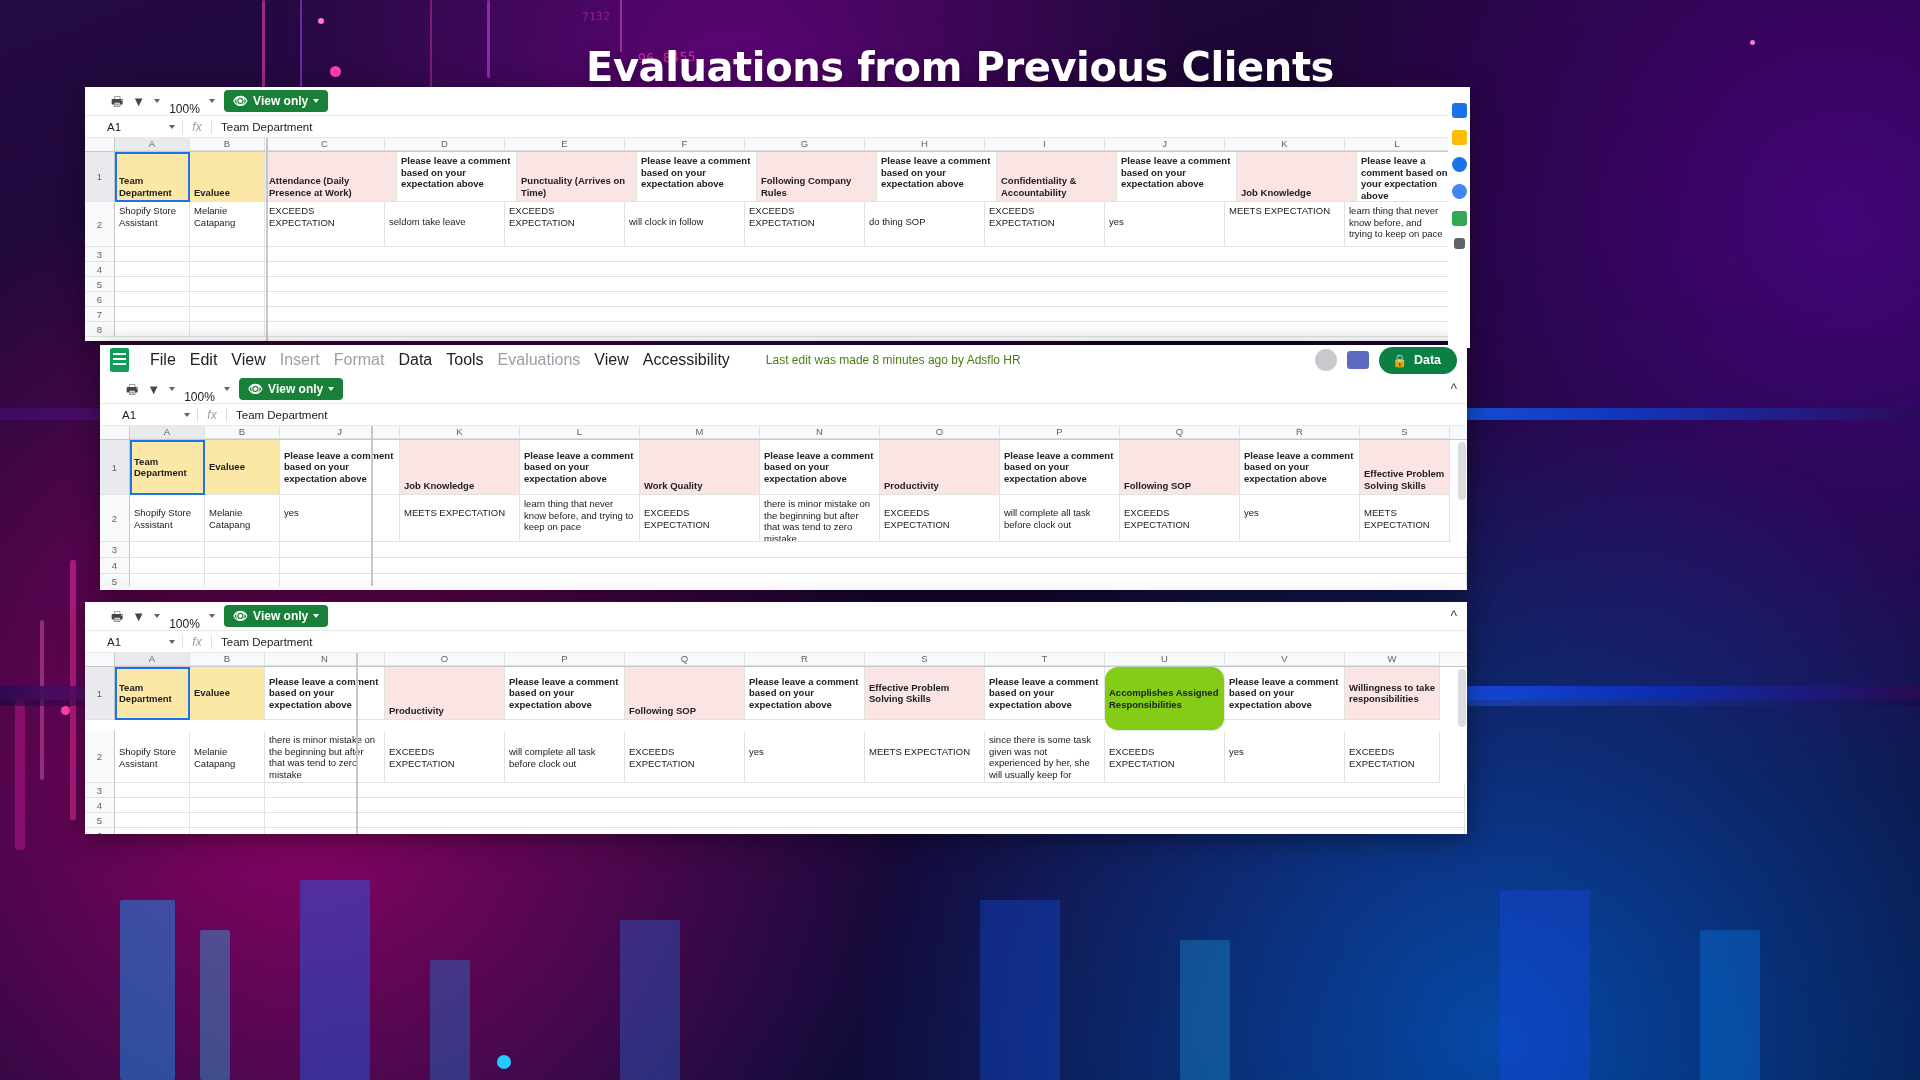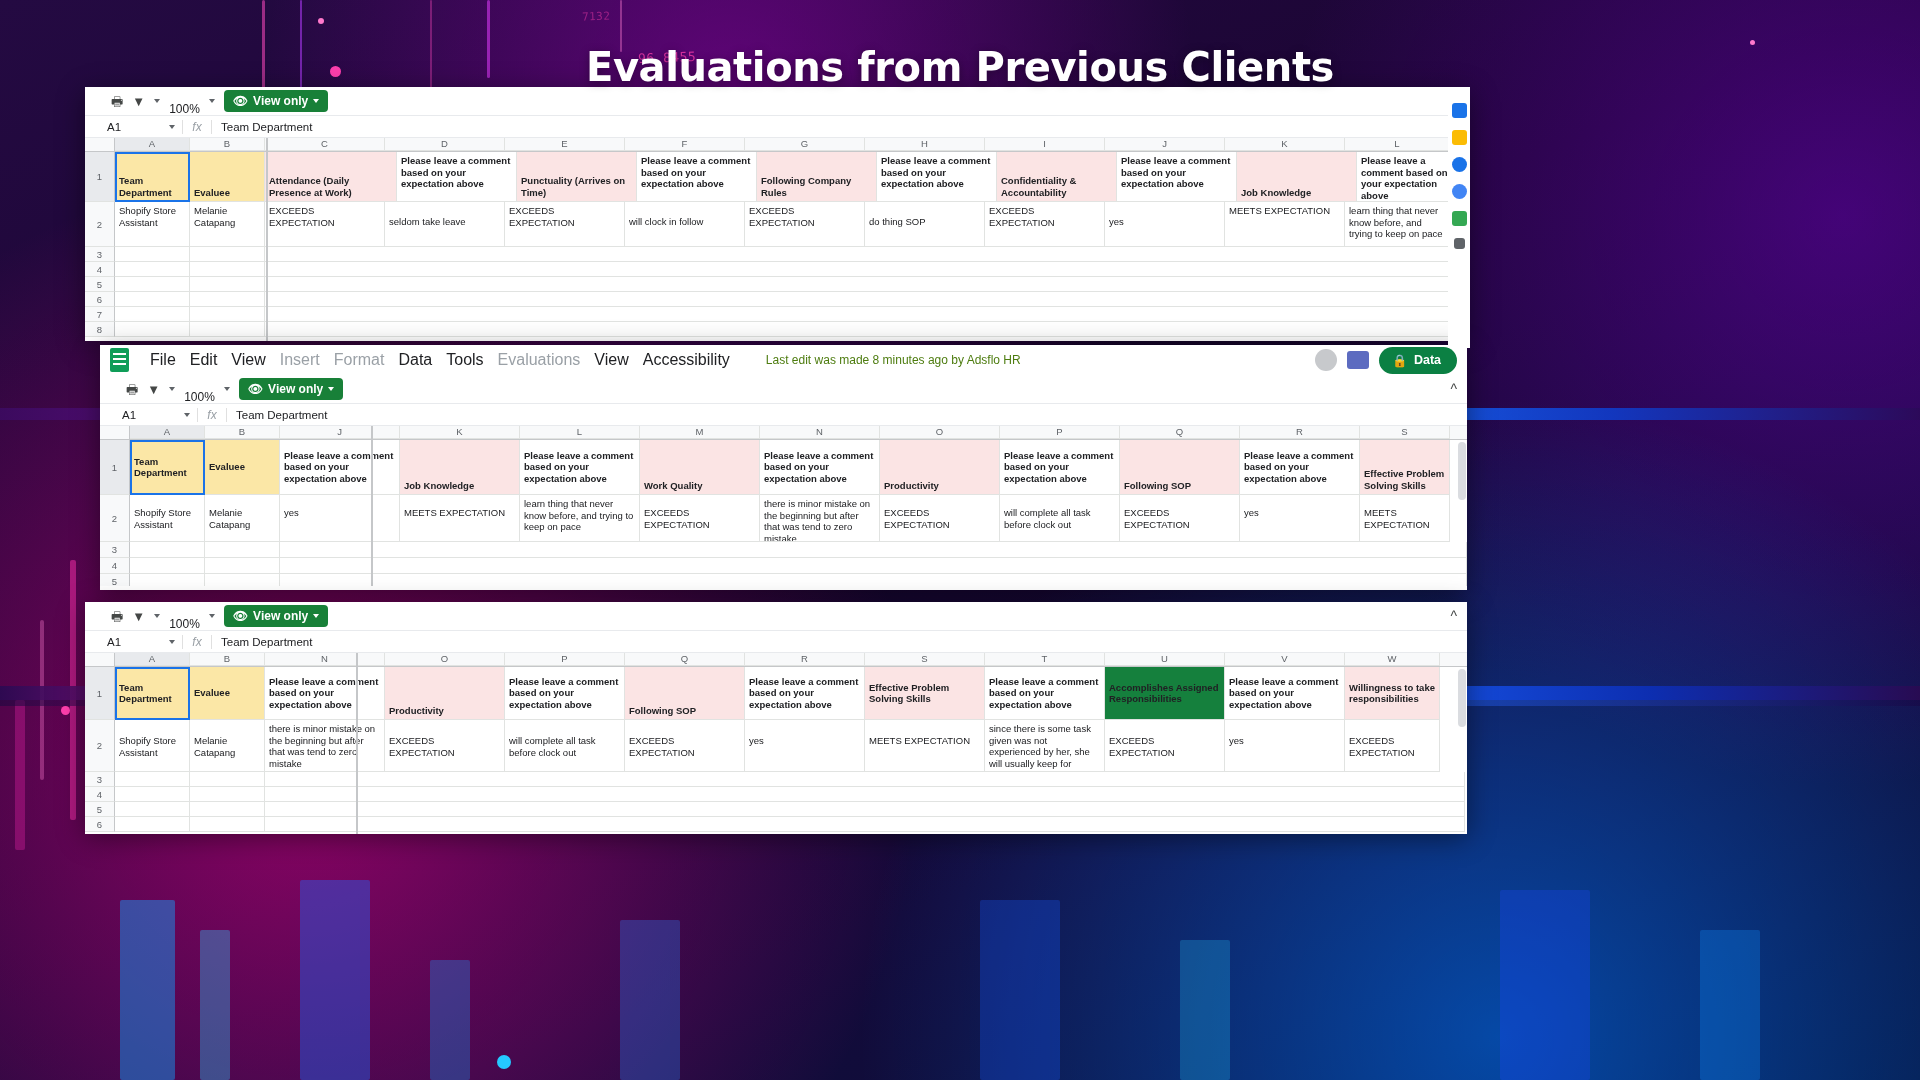--- a/index.html
+++ b/index.html
@@ -421,21 +421,21 @@
       <div class="rowhdr" style="height:53px;background:#e8eaed;">1</div>
       <div class="cell bold sel" style="width:75px;height:53px;background:#fbe7a6;display:flex;align-items:center;">Team Department</div>
       <div class="cell bold" style="width:75px;height:53px;background:#fbe7a6;display:flex;align-items:center;">Evaluee</div>
       <div class="cell bold" style="width:120px;height:53px;background:#fff;display:flex;align-items:center;">Please leave a comment based on your expectation above</div>
       <div class="cell bold" style="width:120px;height:53px;background:#fbe4e4;display:flex;align-items:flex-end;">Productivity</div>
       <div class="cell bold" style="width:120px;height:53px;background:#fff;display:flex;align-items:center;">Please leave a comment based on your expectation above</div>
       <div class="cell bold" style="width:120px;height:53px;background:#fbe4e4;display:flex;align-items:flex-end;">Following SOP</div>
       <div class="cell bold" style="width:120px;height:53px;background:#fff;display:flex;align-items:center;">Please leave a comment based on your expectation above</div>
       <div class="cell bold" style="width:120px;height:53px;background:#fbe4e4;display:flex;align-items:center;">Effective Problem Solving Skills</div>
       <div class="cell bold" style="width:120px;height:53px;background:#fff;display:flex;align-items:center;">Please leave a comment based on your expectation above</div>
-      <div class="cell bold" style="width:120px;height:53px;background:#15803d;display:flex;align-items:center;">Accomplishes Assigned Responsibilities</div>
+      <div class="cell bold" style="width:120px;height:64px;background:#84cc16;display:flex;align-items:center;border-radius:13px;">Accomplishes Assigned Responsibilities</div>
       <div class="cell bold" style="width:120px;height:53px;background:#fff;display:flex;align-items:center;">Please leave a comment based on your expectation above</div>
       <div class="cell bold" style="width:95px;height:53px;background:#fbe4e4;display:flex;align-items:center;">Willingness to take responsibilities</div>
     </div>
 
     <div class="gridrow r2">
       <div class="rowhdr" style="height:52px;">2</div>
       <div class="cell" style="width:75px;height:52px;padding-top:15px;">Shopify Store Assistant</div>
       <div class="cell" style="width:75px;height:52px;padding-top:15px;">Melanie Catapang</div>
       <div class="cell" style="width:120px;height:52px;">there is minor mistake on the beginning but after that was tend to zero mistake</div>
       <div class="cell" style="width:120px;height:52px;padding-top:15px;">EXCEEDS EXPECTATION</div>

